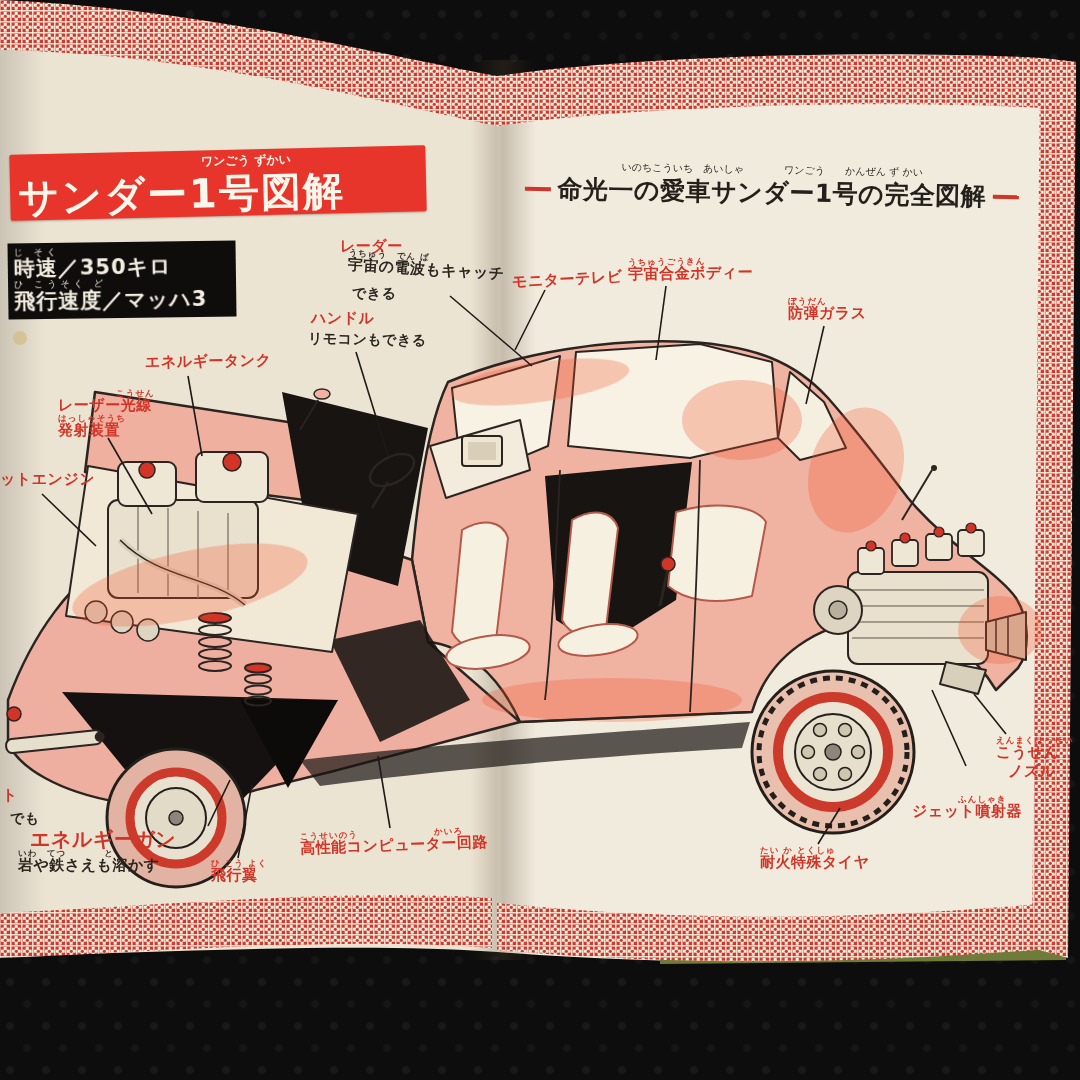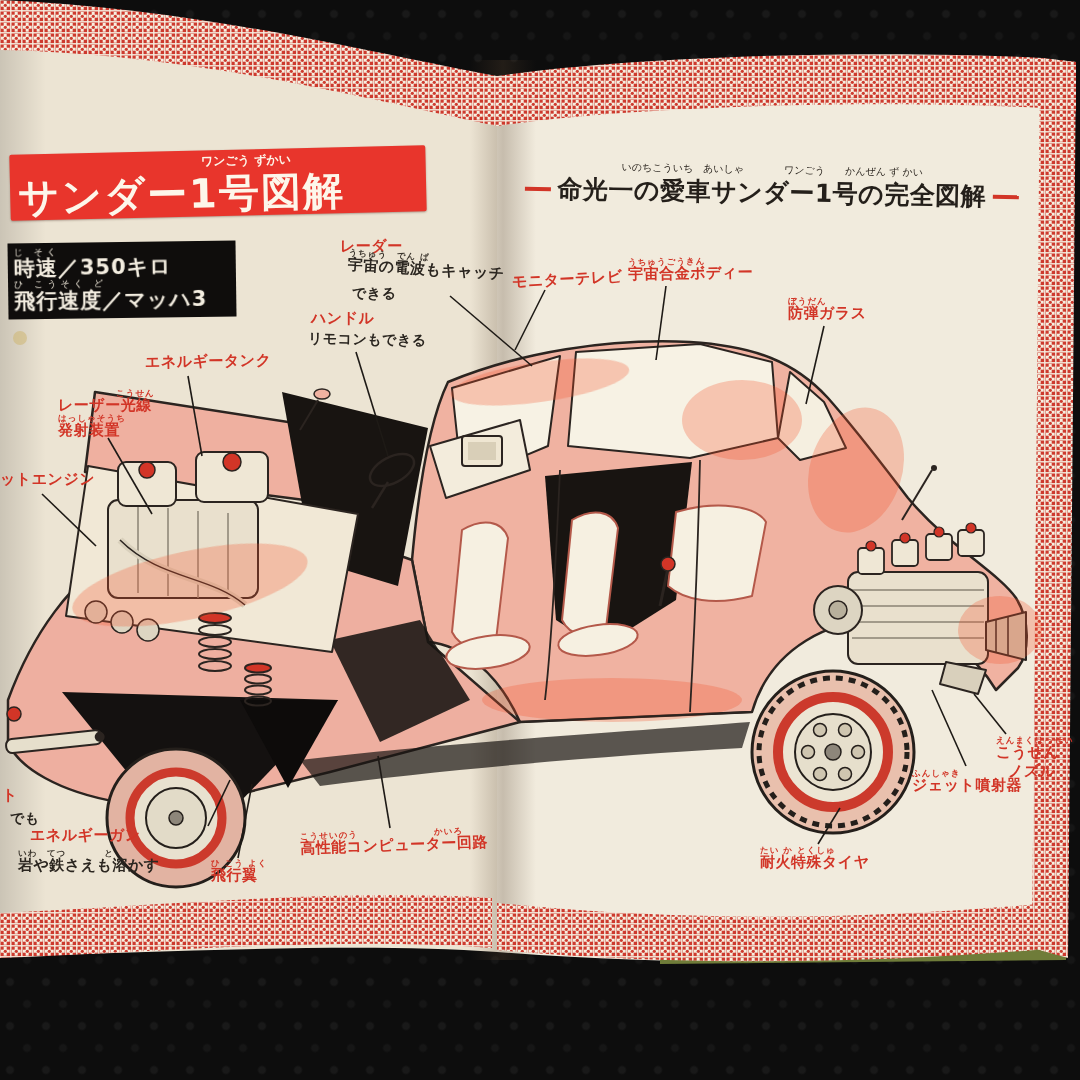--- a/index.html
+++ b/index.html
@@ -53,21 +53,21 @@
 
   
   .rlabel{color:#d23527;font-size:15px;font-weight:bold;letter-spacing:.5px;}
   .blabel{color:#2b2620;font-size:14px;font-weight:600;letter-spacing:.5px;}
   .lblock{line-height:1;}
   .lblock .furi{display:block;font-size:8.5px;font-weight:bold;color:#d23527;line-height:1.2;letter-spacing:1px;}
   .lblock .bfuri{display:block;font-size:8.5px;font-weight:600;color:#3a342c;line-height:1.2;letter-spacing:1px;}
   .lblock .rname{display:block;color:#d23527;font-size:15px;font-weight:bold;letter-spacing:.5px;}
   .lblock .bname{display:block;color:#2b2620;font-size:15px;font-weight:600;letter-spacing:.5px;}
   .indent58{padding-left:58px;font-family:Liberation Serif, serif;}
-  .indent46{}
+  .indent46{padding-left:46px;margin-top:26px;}
 </style>
 </head>
 <body>
 
 <div id="canvas">
 
 <svg id="art" width="1080" height="1080" viewBox="0 0 1080 1080">
   <defs>
     <pattern id="redcheck" width="11" height="11" patternUnits="userSpaceOnUse">
       <rect width="11" height="11" fill="#f6efe0"></rect>
@@ -310,21 +310,21 @@
 <div class="txt lblock" style="left:58px;top:413px">
   <span class="furi">はっしゃそうち</span>
   <span class="rname">発射装置</span>
 </div>
 
 <div class="txt rlabel" style="left:0px;top:470px">ットエンジン</div>
 
 <div class="txt rlabel" style="left:2px;top:786px">ト</div>
 <div class="txt blabel" style="left:10px;top:810px;font-size:14px">でも</div>
 
-<div class="txt rlabel" style="left:30px;top:826px;font-size:15px">エネルギーガン</div>
+<div class="txt rlabel" style="left:30px;top:826px;font-size:20px">エネルギーガン</div>
 <div class="txt lblock" style="left:18px;top:848px">
   <span class="bfuri">いわ　てつ　　　　と</span>
   <span class="bname">岩や鉄さえも溶かす</span>
 </div>
 
 <div class="txt lblock" style="left:211px;top:858px">
   <span class="furi">ひ こう よく</span>
   <span class="rname">飛行翼</span>
 </div>
 

